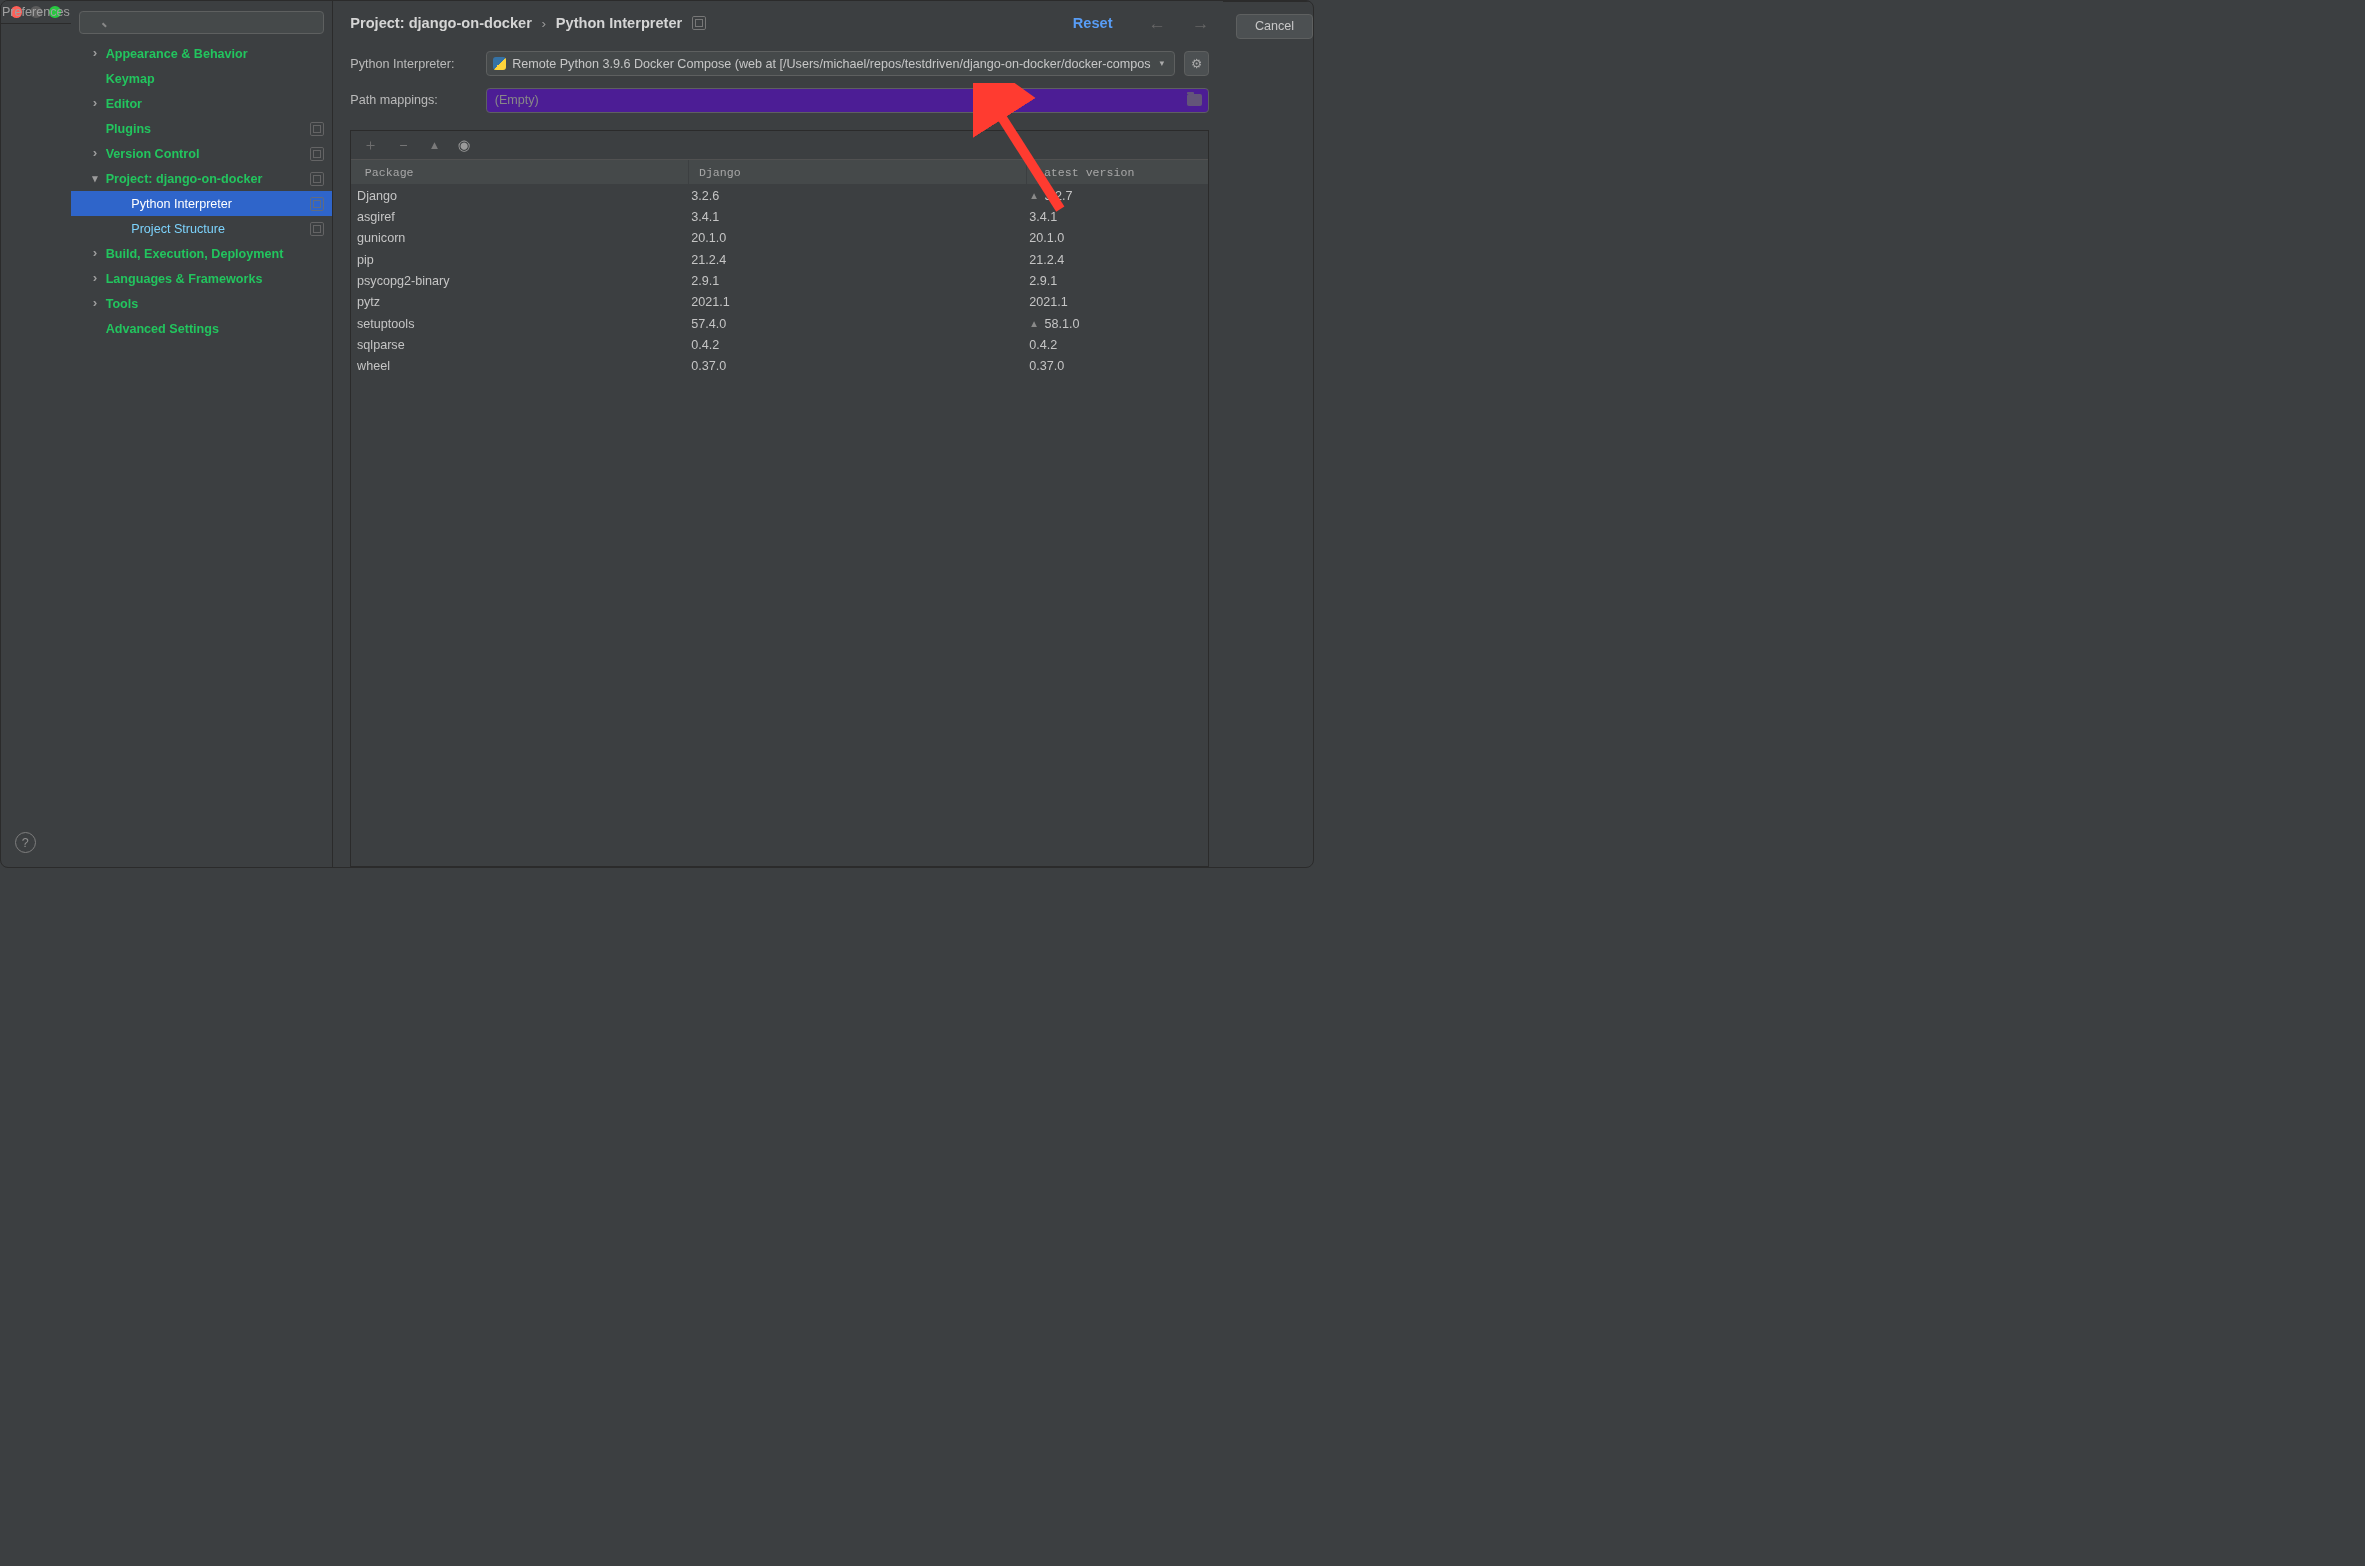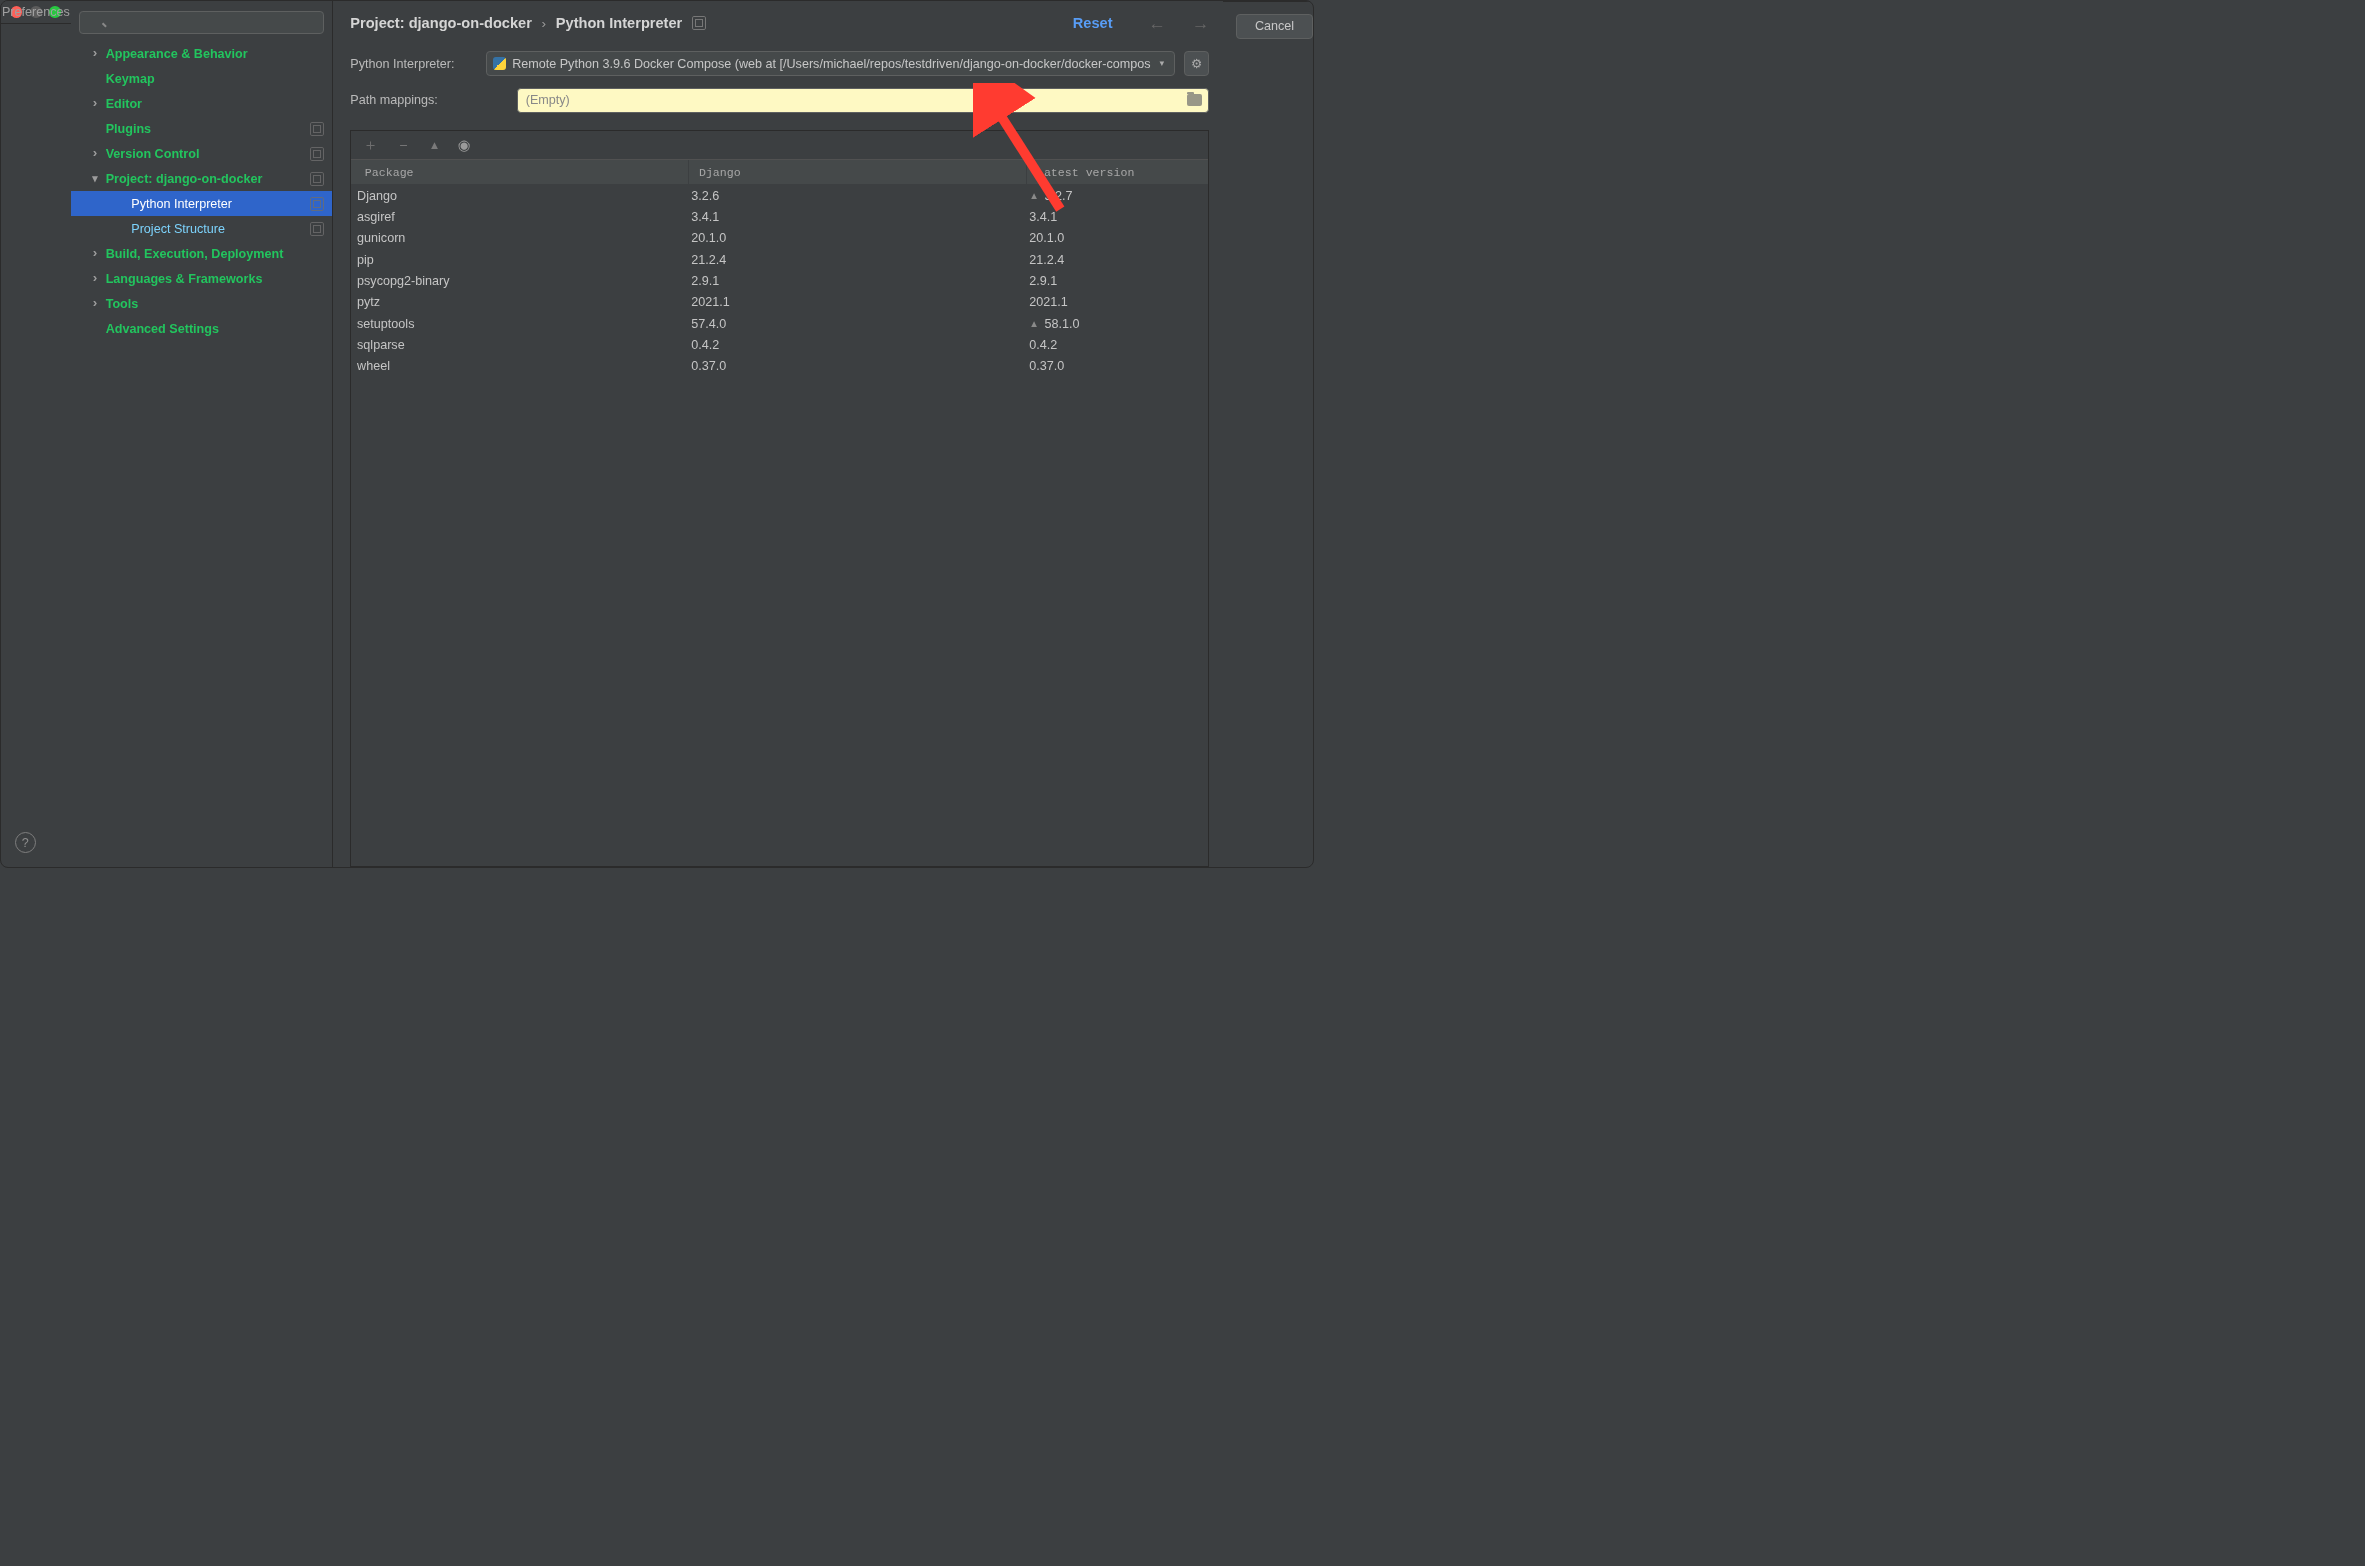--- a/index.html
+++ b/index.html
@@ -230,29 +230,28 @@
     display: flex;
     align-items: center;
     justify-content: center;
     color: #aaa;
     cursor: pointer;
     flex-shrink: 0;
   }
   .path-input {
     flex: 1;
     height: 25px;
-    background: #fef9c3;
+    background: #4c1d95;
     border: 1px solid #5e6060;
     border-radius: 3.9px;
     padding: 0 27px 0 7.8px;
     color: #888;
     display: flex;
     align-items: center;
     position: relative;
-    margin-left: 31px;
   }
   .folder-icon {
     position: absolute;
     right: 5.8px;
     width: 15.5px; height: 11.6px;
     background: #6e6e6e;
     border-radius: 1.9px;
     opacity: 0.7;
   }
   .folder-icon::before {

